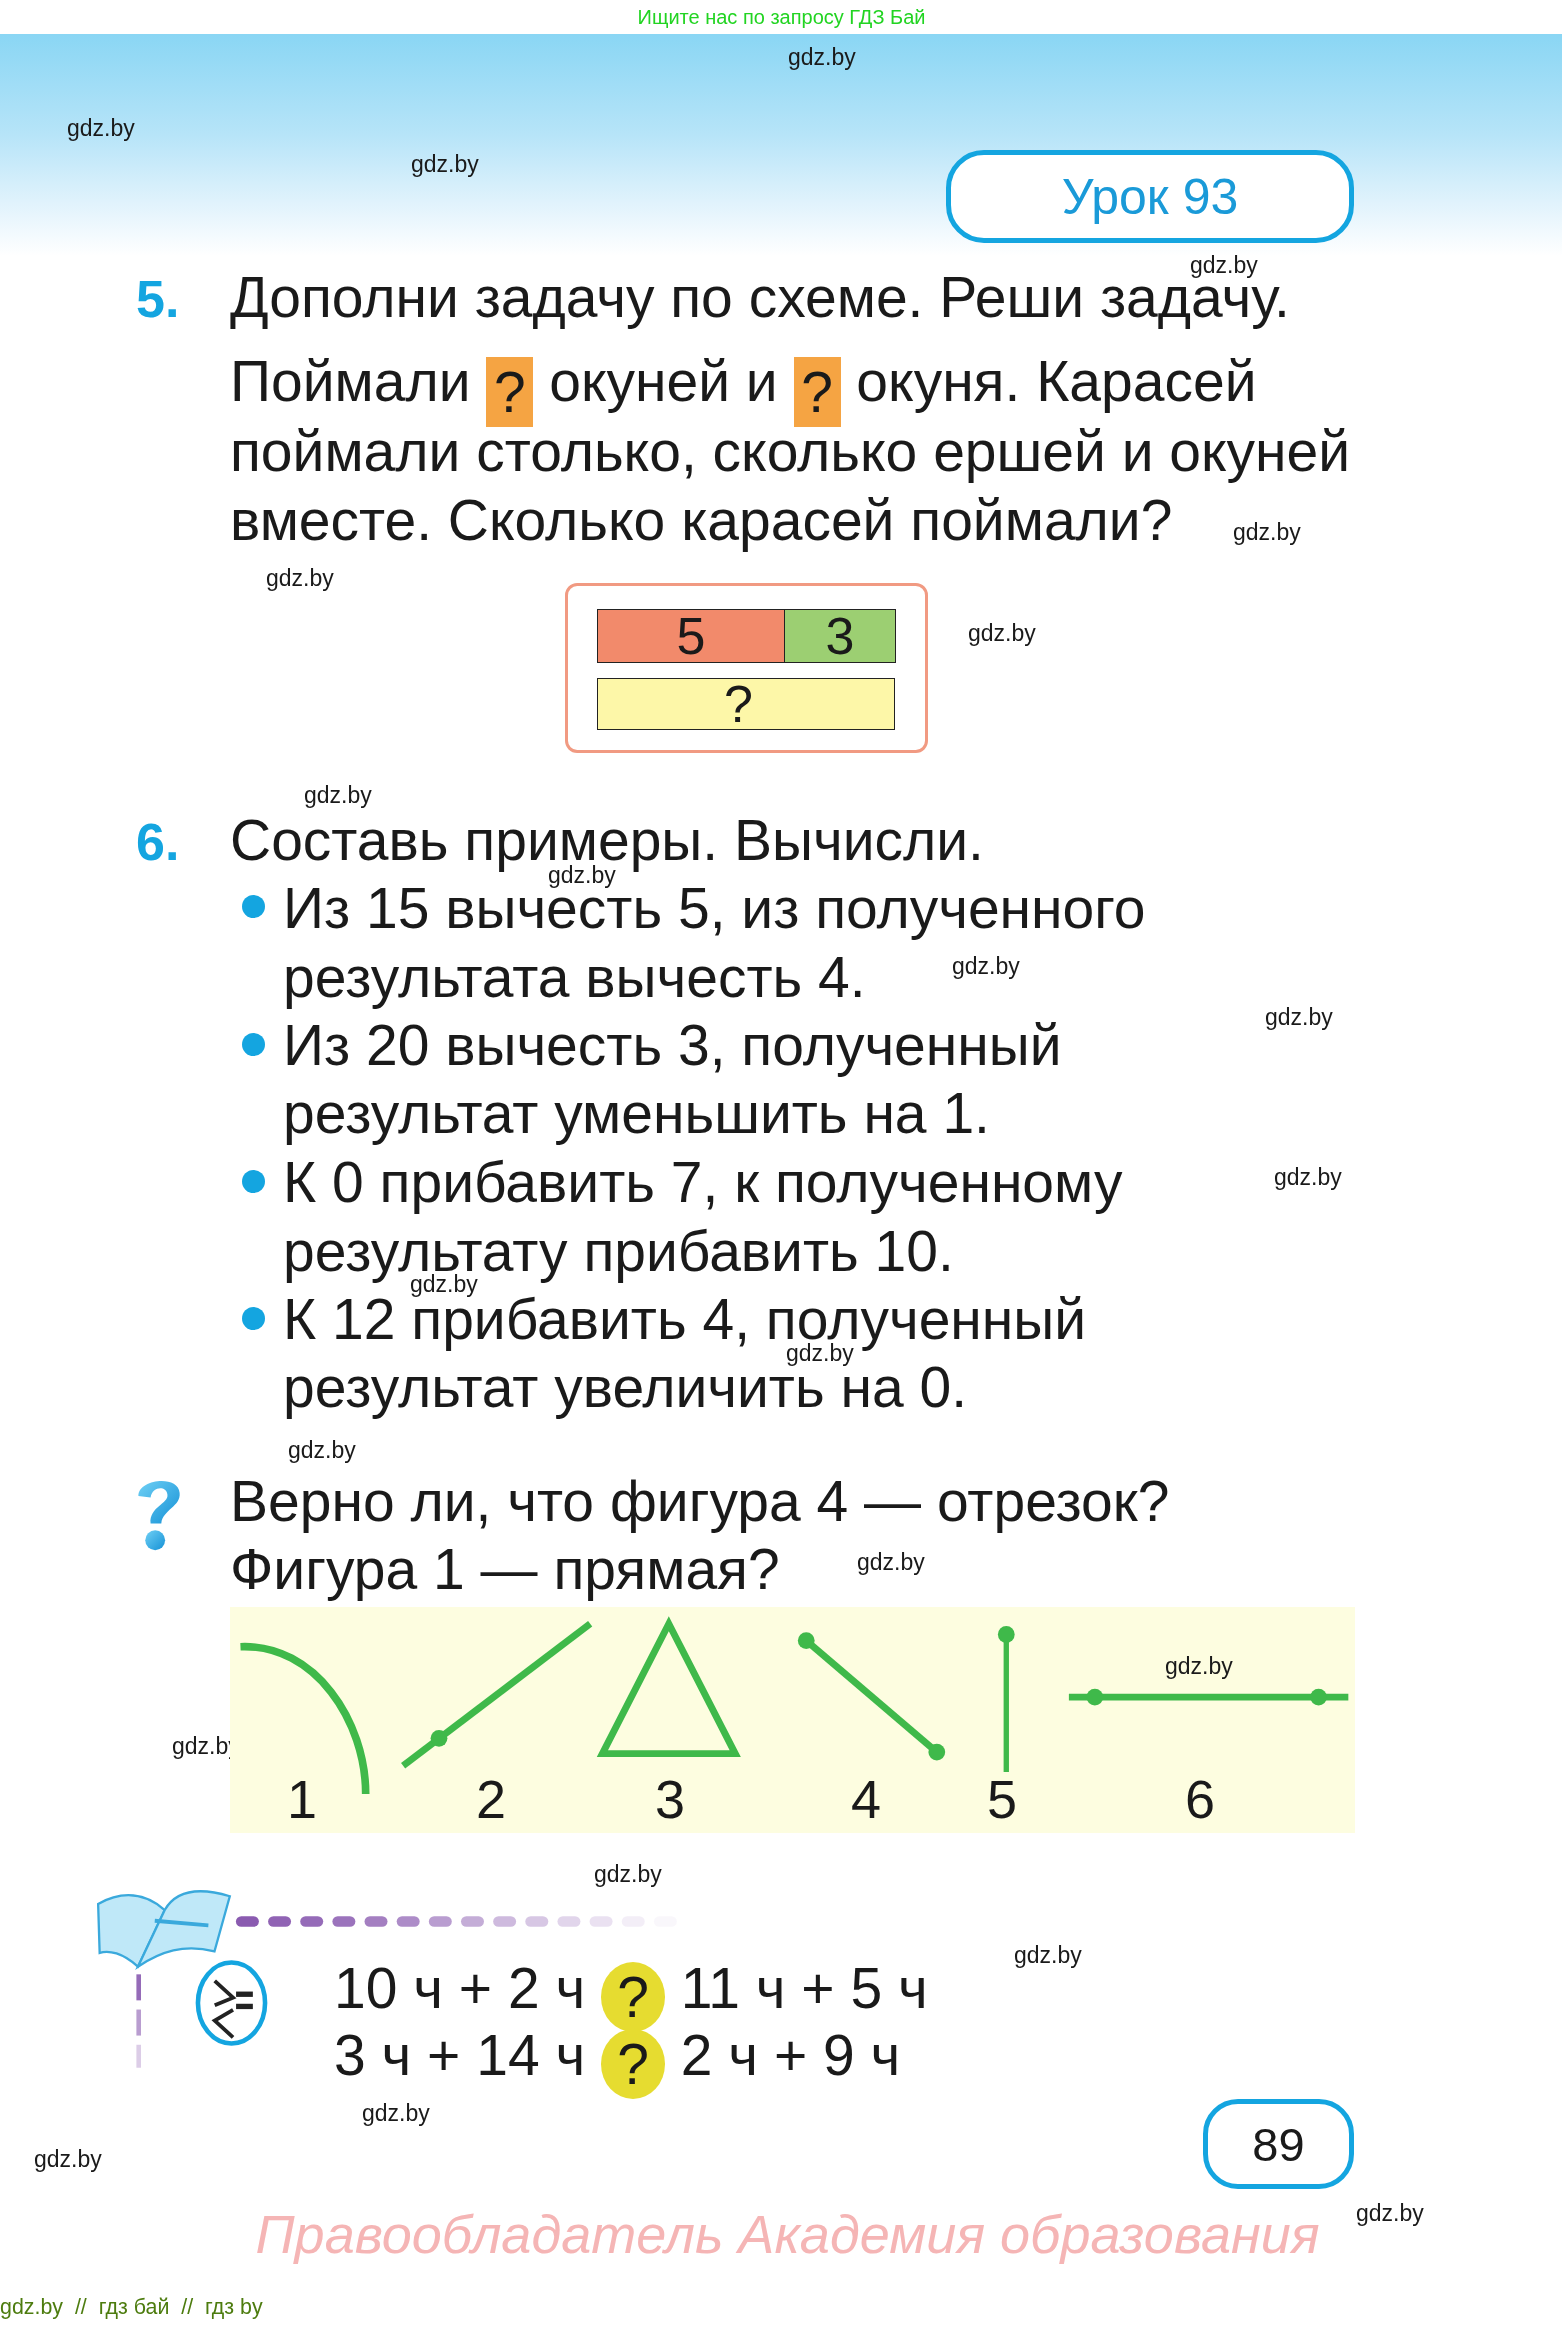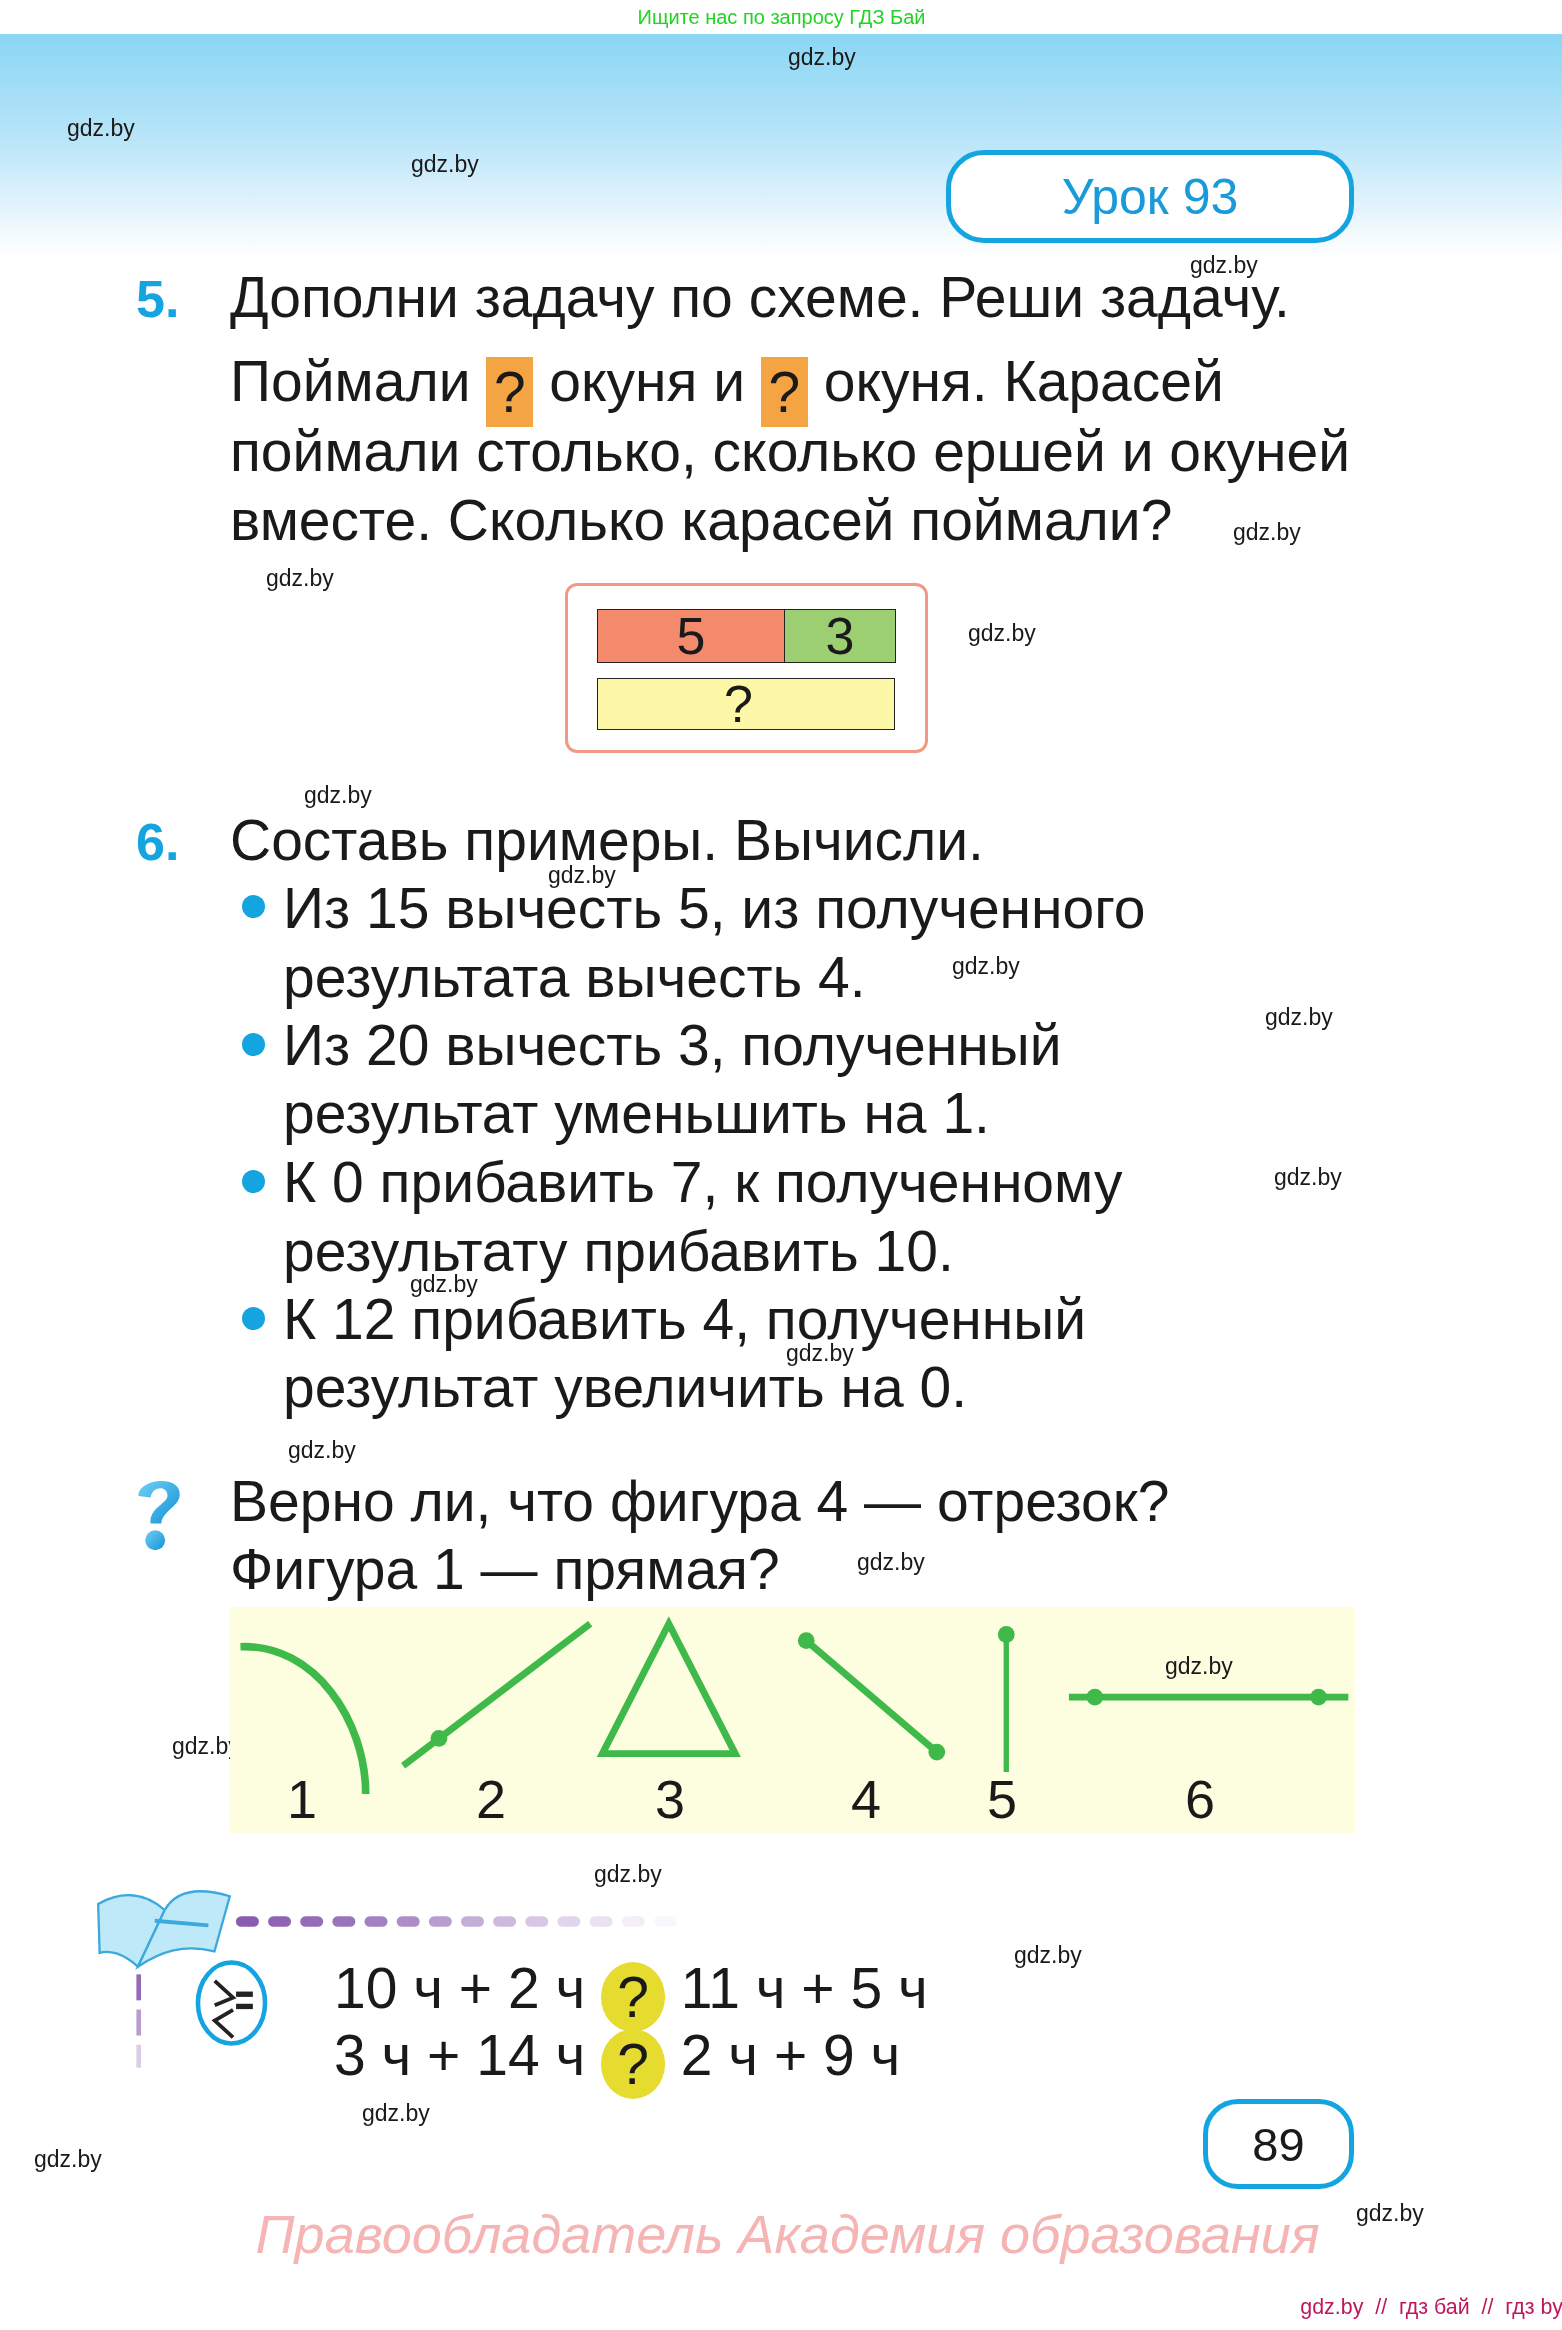--- a/index.html
+++ b/index.html
@@ -49,22 +49,22 @@
   .page-pill {
     left: 1203px; top: 2099px; width: 141px; height: 80px;
     border: 5.4px solid #14a5e0; border-radius: 35px; background: #fff;
     display: flex; align-items: center; justify-content: center; font-size: 47px;
   }
   .copyright {
     left: 0; top: 2203px; width: 1563px; text-align: center;
     font-size: 54px; font-style: italic; color: #f5b5b5; margin-left: 6px;
   }
   .footer {
-    left: 0; top: 2295px; width: 1563px; text-align: right;
-    font-size: 21.4px; color: #be185d;
+    left: 0; top: 2295px; width: 1563px; text-align: left;
+    font-size: 21.4px; color: #4d7c0f;
   }
 </style>
 </head>
 <body>
 
 <div class="abs top-banner">
   <span>Ищите нас по запросу ГДЗ Бай</span>
 </div>
 
 <div class="abs header-bg"></div>
@@ -95,21 +95,21 @@
 <div class="abs lesson-pill">
   <span>Урок 93</span>
 </div>
 
 <div>
   <span class="abs task-num" style="left:136px;top:269px">5.</span>
   <div class="abs line" style="left:230px;top:269px">Дополни задачу по схеме. Реши задачу.</div>
   <div class="abs line" style="left:230px;top:353px">
     <span>Поймали</span>
     <span class="qbox">?</span>
-    <span>окуня  и</span>
+    <span>окуней  и</span>
     <span class="qbox">?</span>
     <span>окуня. Карасей</span>
   </div>
   <div class="abs line" style="left:230px;top:423px">поймали столько, сколько ершей и окуней</div>
   <div class="abs line" style="left:230px;top:492px">вместе. Сколько карасей поймали?</div>
 
   <div class="abs scheme">
     <div class="bar" style="left:29px;top:23px;width:188px;height:54px;background:#f28a6b">
       <span>5</span>
     </div>

